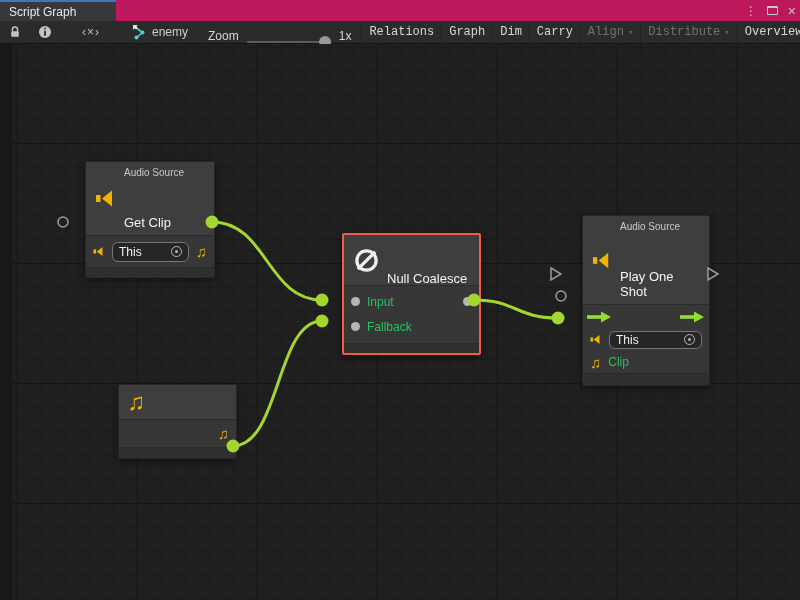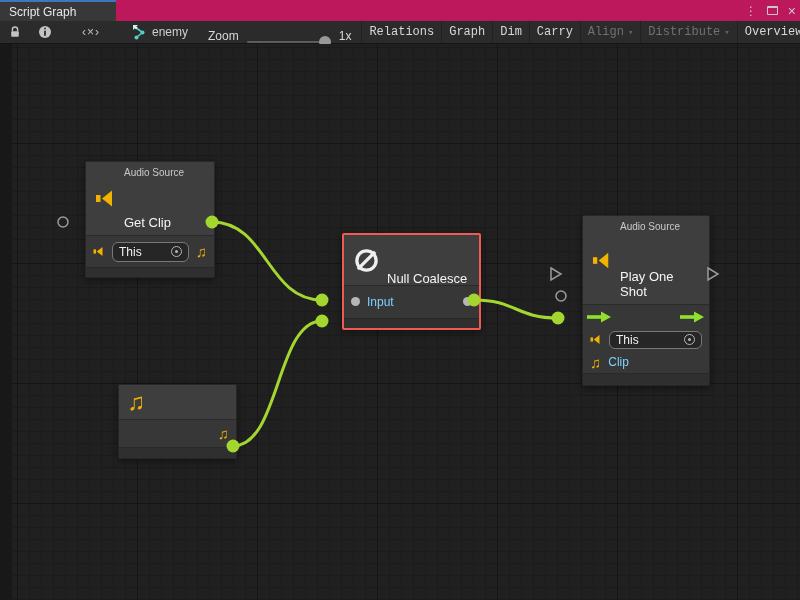--- a/index.html
+++ b/index.html
@@ -46,21 +46,21 @@
   .node { position:absolute; background:#373737; border:1px solid #272727; border-radius:2px;
           box-shadow:0 2px 7px rgba(0,0,0,.45); color:#e8e8e8; }
   .node.selected { border:2px solid #ef5b4e; }
   .node-header { background:#3e3e3e; display:flex; align-items:center; gap:7px;
                  padding:5px 9px; border-bottom:1px solid #2a2a2a; }
   .node-cat { font-size:10px; color:#c9c9c9; line-height:12px; }
   .node-title { font-size:13px; color:#f5f5f5; line-height:15px;margin-top:36px; }
   .node-footer { background:#2f2f2f; border-top:1px solid #292929; }
   .row { display:flex; align-items:center; gap:7px; padding:0 7px; }
   .portdot { width:9px; height:9px; border-radius:50%; background:#b6b6b6; flex:none; }
-  .portlabel { font-size:12px; color:#7dd3fc; }
+  .portlabel { font-size:12px; color:#22c55e; }
   .spacer { flex:1; }
 
   .objfield { background:#262626; border:1px solid #787878; border-radius:6px; height:20px;
               display:flex; align-items:center; padding:0 6px; gap:5px; color:#f0f0f0; font-size:12px; }
   .picker { width:11px; height:11px; border:1px solid #b5b5b5; border-radius:50%; position:relative; flex:none; }
   .picker::after { content:""; position:absolute; inset:3px; background:#b5b5b5; border-radius:50%; }
 
   .note { color:#f2b300; font-size:15px; line-height:1; }
   .note.small { font-size:12px; }
   .note.big { font-size:24px; }
@@ -190,20 +190,24 @@
         <line x1="5" y1="23" x2="23" y2="5" stroke="#efefef" stroke-width="3.4"></line>
       </svg>
       <div class="node-title">Null Coalesce</div>
     </div>
     <div class="row" style="height:25px; margin-top:3px;">
       <span class="portdot"></span>
       <span class="portlabel">Input</span>
       <span class="spacer"></span>
       <span class="portdot"></span>
     </div>
+    <div class="row" style="height:25px;">
+      <span class="portdot"></span>
+      <span class="portlabel">Fallback</span>
+    </div>
     <div class="node-footer" style="height:10px; margin-top:4px;"></div>
   </div>
 
   <div class="node" style="left:570px; top:171px; width:128px;">
     <div class="node-header">
       <svg width="22" height="19" viewBox="0 0 22 19">
         <rect x="1" y="6" width="4.5" height="7" fill="#f2b300"></rect>
         <path d="M7 9.5 L17 1.5 V17.5 Z" fill="#f2b300"></path>
       </svg>
       <div>

